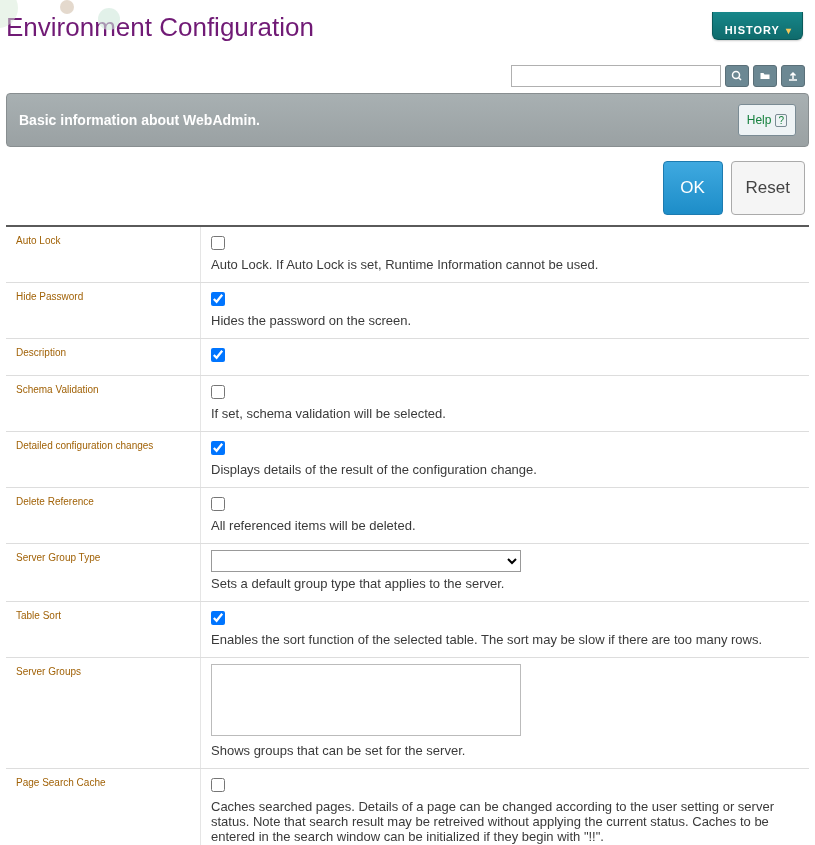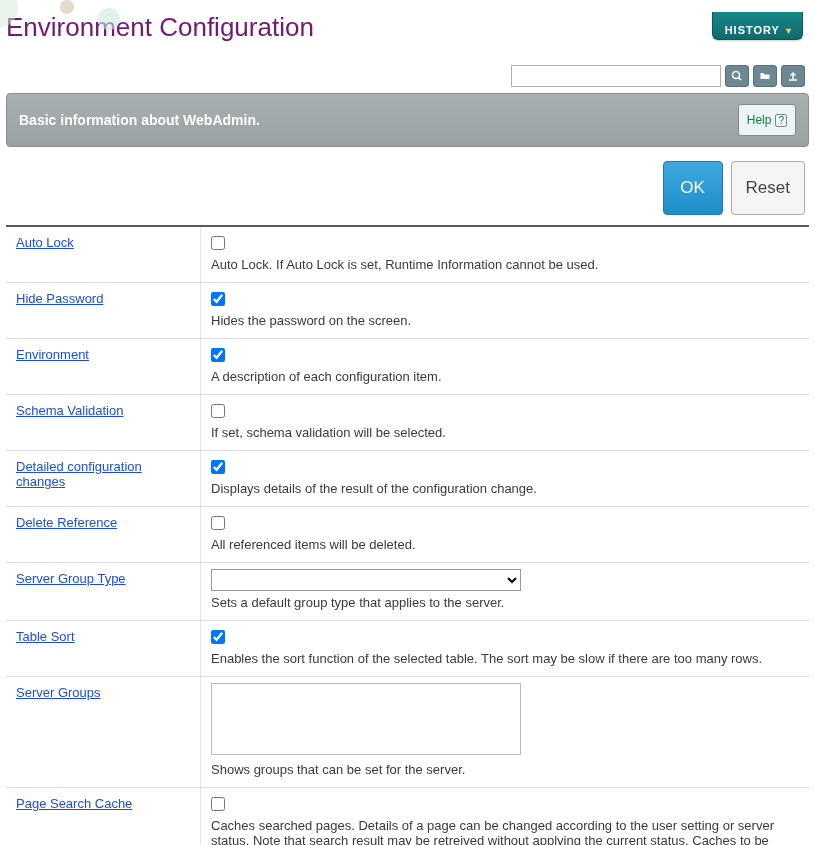--- a/index.html
+++ b/index.html
@@ -144,25 +144,24 @@
     border-bottom: 2px solid #5a5a5a;
   }
   .form-row {
     display: flex;
     border-bottom: 1px solid #ddd;
   }
   .form-row:last-child { border-bottom: none; }
   .form-label {
     width: 195px;
     padding: 8px 10px;
-    color: #1d4ed8;
-    font-size: 13px;
+    color: #a16207;
+    font-size: 10px;
     border-right: 1px solid #e5e5e5;
     background: #fff;
-    text-decoration: underline;
   }
   .form-field {
     flex: 1;
     padding: 6px 10px 10px 10px;
     font-size: 13px;
     color: #363636;
   }
   .form-field .desc {
     margin-top: 4px;
     color: #3a3a3a;
@@ -253,24 +252,23 @@
 
     <div class="form-row">
       <div class="form-label">Hide Password</div>
       <div class="form-field">
         <input type="checkbox" checked="" style="">
         <div class="desc">Hides the password on the screen.</div>
       </div>
     </div>
 
     <div class="form-row">
-      <div class="form-label">Environment</div>
+      <div class="form-label">Description</div>
       <div class="form-field">
         <input type="checkbox" checked="" style="">
-        <div class="desc">A description of each configuration item.</div>
       </div>
     </div>
 
     <div class="form-row">
       <div class="form-label">Schema Validation</div>
       <div class="form-field">
         <input type="checkbox" style="">
         <div class="desc">If set, schema validation will be selected.</div>
       </div>
     </div>

